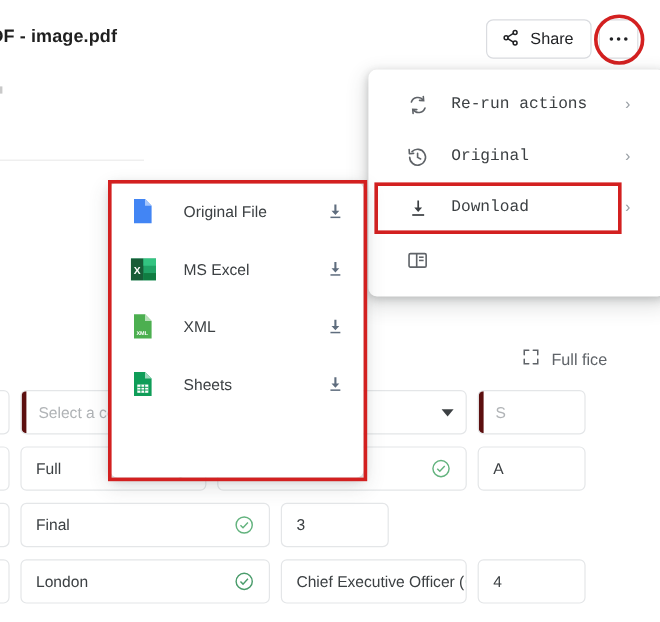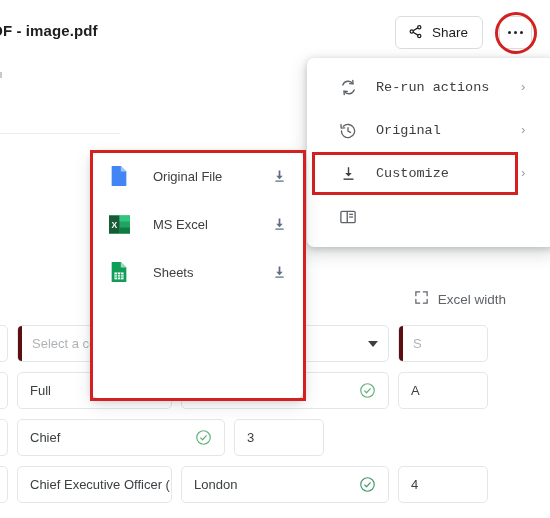--- a/index.html
+++ b/index.html
@@ -12,21 +12,21 @@
   #root { position: relative; width: 550px; height: 518px; background:#fff; }
 
   
   .page-title {
     position: absolute; left: -8px; top: 22px;
     font-size: 15px; font-weight: 700; color: #1f1f1f;
     white-space: nowrap; letter-spacing: .1px;
   }
   .header-actions {
     position: absolute; right: 18px; top: 16px;
-    display: flex; align-items: flex-end; gap: 16px; margin-left: 12px;
+    display: flex; align-items: flex-end; gap: 6px; margin-left: 12px;
   }
   .share-btn {
     display: flex; align-items: center; gap: 9px;
     height: 33px; padding: 0 14px 0 12px;
     border: 1px solid #dadce0; border-radius: 6px;
     background: #fff; font-size: 13.5px; color: #202124;
     cursor: pointer; white-space: nowrap;
   }
   .more-btn {
     width: 33px; height: 33px;
@@ -193,21 +193,21 @@
       <span class="chev">›</span>
     </div>
 
     <div class="menu-item">
       <span class="menu-ico">
         <svg width="17" height="17" viewBox="0 0 24 24">
           <path d="M11 3h2v8.2h3.6L12 16.4 7.4 11.2H11z" fill="#3c4043"></path>
           <rect x="5" y="19" width="14" height="2" fill="#3c4043"></rect>
         </svg>
       </span>
-      <span class="menu-label">Customize</span>
+      <span class="menu-label">Download</span>
       <span class="chev">›</span>
     </div>
 
     <div class="menu-item">
       <span class="menu-ico">
         <svg width="18" height="18" viewBox="0 0 24 24">
           <rect x="2.5" y="4.5" width="19" height="15" rx="1.6" fill="none" stroke="#5f6368" stroke-width="1.8"></rect>
           <line x1="11" y1="4.5" x2="11" y2="19.5" stroke="#5f6368" stroke-width="1.8"></line>
           <rect x="13.5" y="7.6" width="5.2" height="1.7" fill="#5f6368"></rect>
           <rect x="13.5" y="11.2" width="5.2" height="1.7" fill="#5f6368"></rect>
@@ -249,20 +249,36 @@
       </span>
       <span class="sub-label">MS Excel</span>
       <span class="dl-ico">
         <svg width="15" height="16" viewBox="0 0 24 24">
           <path d="M10.6 3h2.8v8.4h3.8L12 17 6.8 11.4h3.8z" fill="#5f6d7e"></path>
           <rect x="5.4" y="19.2" width="13.2" height="2" fill="#5f6d7e"></rect>
         </svg>
       </span>
     </div>
 
+    <div class="sub-item">
+      <span class="sub-ico">
+        <svg width="20" height="22" viewBox="0 0 20 24">
+          <path d="M2 1h10l6 6v16H2z" fill="#4caf50"></path>
+          <path d="M12 1l6 6h-6z" fill="#b6e0b8"></path>
+          <text x="9.5" y="20" font-family="'Liberation Sans',sans-serif" font-size="5" font-weight="700" fill="#fff" text-anchor="middle">XML</text>
+        </svg>
+      </span>
+      <span class="sub-label">XML</span>
+      <span class="dl-ico">
+        <svg width="15" height="16" viewBox="0 0 24 24">
+          <path d="M10.6 3h2.8v8.4h3.8L12 17 6.8 11.4h3.8z" fill="#5f6d7e"></path>
+          <rect x="5.4" y="19.2" width="13.2" height="2" fill="#5f6d7e"></rect>
+        </svg>
+      </span>
+    </div>
 
     <div class="sub-item">
       <span class="sub-ico">
         <svg width="20" height="22" viewBox="0 0 20 24">
           <path d="M2 1h10l6 6v16H2z" fill="#0f9d58"></path>
           <path d="M12 1l6 6h-6z" fill="#9fd9bd"></path>
           <rect x="5" y="12.5" width="10" height="7.5" fill="#fff"></rect>
           <g stroke="#0f9d58" stroke-width="0.9">
             <line x1="5" y1="15" x2="15" y2="15"></line>
               <line x1="5" y1="17.5" x2="15" y2="17.5"></line>
@@ -284,21 +300,21 @@
 
   <div class="fullwidth">
     <span>
       <svg width="15" height="15" viewBox="0 0 24 24" fill="none" stroke="#5f6368" stroke-width="2" stroke-linecap="round">
         <polyline points="3,9 3,3 9,3"></polyline>
           <polyline points="15,3 21,3 21,9"></polyline>
         <polyline points="21,15 21,21 15,21"></polyline>
           <polyline points="9,21 3,21 3,15"></polyline>
       </svg>
     </span>
-    <span>Excel width</span>
+    <span>Full fice</span>
   </div>
 
   <div class="table">
 
     <div class="row">
       <div class="cell cell-check">
         
       </div>
       <div class="sel c-pos">
         <span class="sel-bar"></span>
@@ -341,54 +357,54 @@
       <div class="cell c-age">
         <span>A</span>
       </div>
     </div>
 
     <div class="row">
       <div class="cell cell-check">
         
       </div>
       <div class="cell c-off">
-        <span>Chief</span>
+        <span>Final</span>
         <span class="cmark">
           <svg width="17" height="17" viewBox="0 0 24 24" fill="none" stroke="#63b37e" stroke-width="1.7">
             <circle cx="12" cy="12" r="9.5"></circle>
               <polyline points="7.6,12.2 10.6,15.2 16.4,9"></polyline>
           </svg>
         </span>
       </div>
       <div class="cell c-age">
         <span>3</span>
       </div>
     </div>
 
     <div class="row">
       <div class="cell cell-check">
         
+      </div>
+      <div class="cell c-off">
+        <span>London</span>
+        <span class="cmark">
+          <svg width="17" height="17" viewBox="0 0 24 24" fill="none" stroke="#4a9c6b" stroke-width="1.7">
+            <circle cx="12" cy="12" r="9.5"></circle>
+              <polyline points="7.6,12.2 10.6,15.2 16.4,9"></polyline>
+          </svg>
+        </span>
       </div>
       <div class="cell c-pos">
         <span>Chief Executive Officer (</span>
         <span class="cmark">
           <svg width="17" height="17" viewBox="0 0 24 24" fill="none" stroke="#4a9c6b" stroke-width="1.7">
             <circle cx="12" cy="12" r="9.5"></circle>
               <polyline points="7.6,12.2 10.6,15.2 16.4,9"></polyline>
           </svg>
         </span>
       </div>
-      <div class="cell c-off">
-        <span>London</span>
-        <span class="cmark">
-          <svg width="17" height="17" viewBox="0 0 24 24" fill="none" stroke="#4a9c6b" stroke-width="1.7">
-            <circle cx="12" cy="12" r="9.5"></circle>
-              <polyline points="7.6,12.2 10.6,15.2 16.4,9"></polyline>
-          </svg>
-        </span>
-      </div>
       <div class="cell c-age">
         <span>4</span>
       </div>
     </div>
 
   </div>
 </div>
 
 </body></html>

